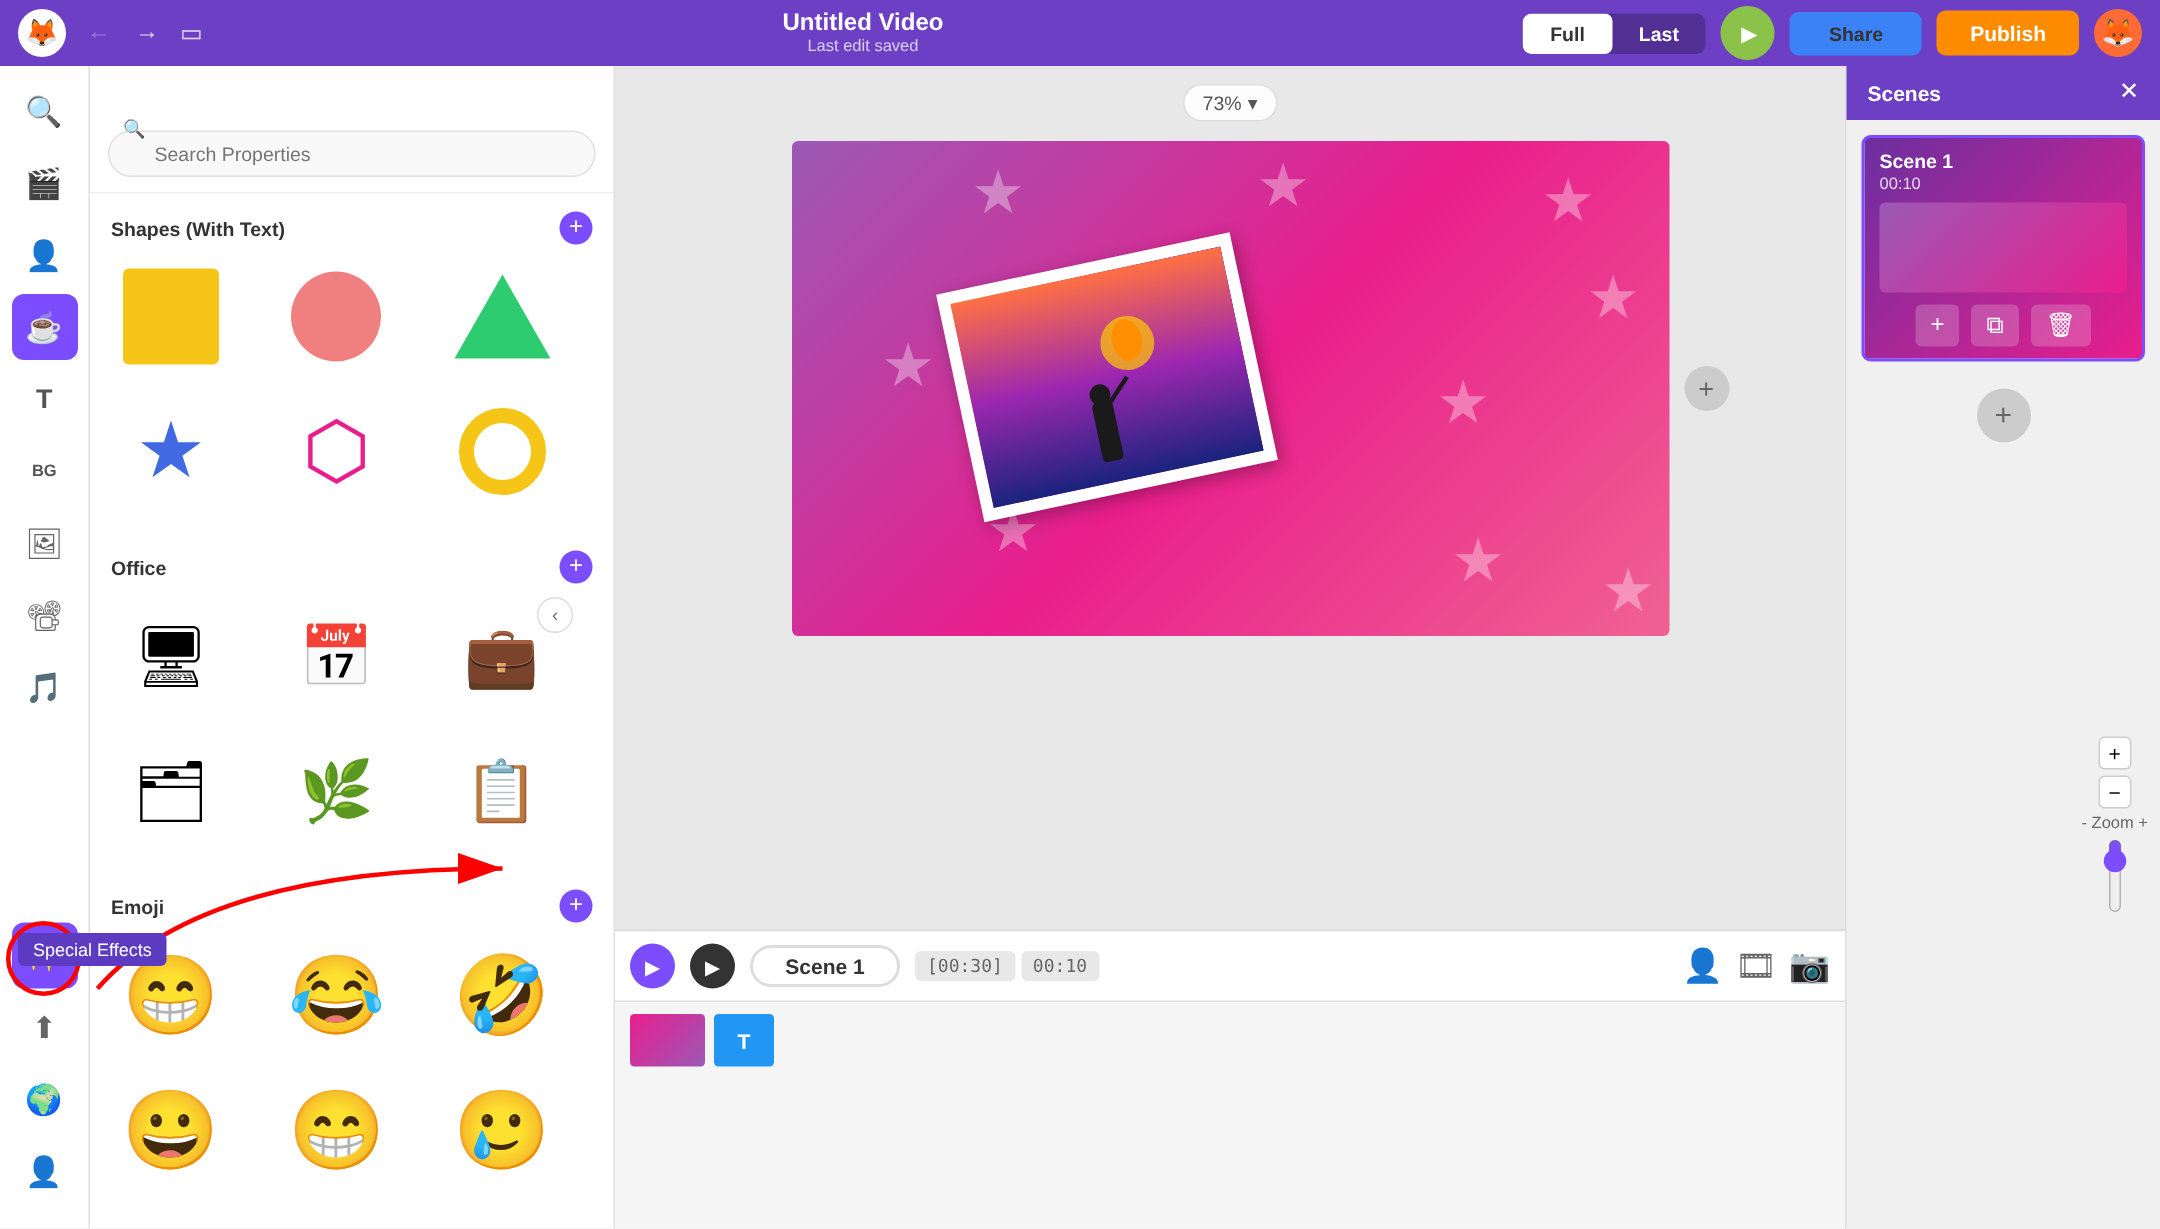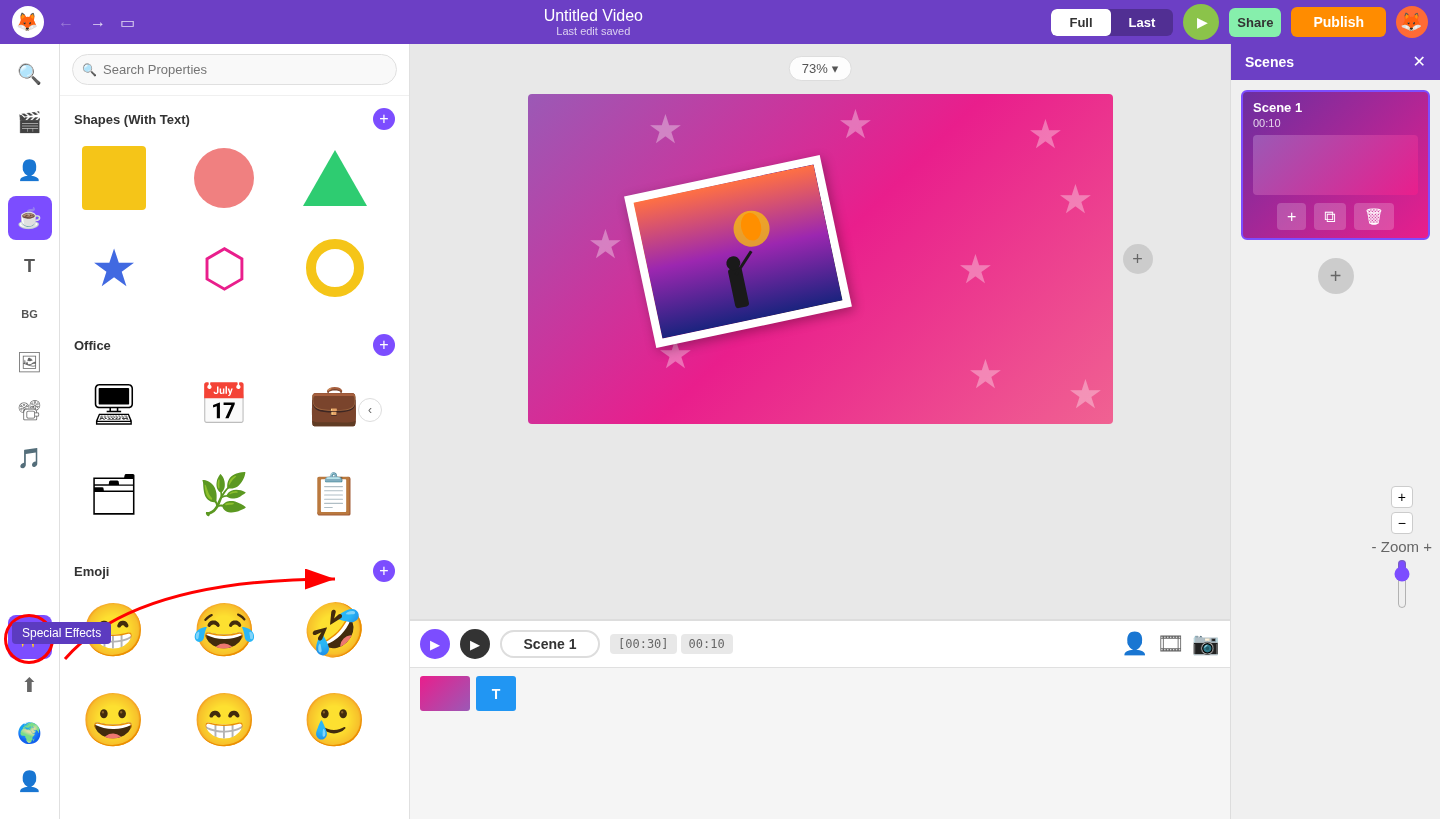--- a/index.html
+++ b/index.html
@@ -9,29 +9,29 @@
     #topbar {
       display: flex; align-items: center; justify-content: space-between;
       background: #6c3fc5; height: 44px; padding: 0 12px; position: relative; z-index: 100;
     }
     .topbar-left { display: flex; align-items: center; gap: 8px; }
     .topbar-logo { width: 32px; height: 32px; border-radius: 50%; background: #fff; display: flex; align-items: center; justify-content: center; font-size: 18px; cursor: pointer; }
     .topbar-undo-redo { display: flex; gap: 4px; }
     .topbar-undo-redo button { background: none; border: none; color: #fff; font-size: 16px; cursor: pointer; padding: 4px 6px; opacity: 0.8; }
     .topbar-undo-redo button:disabled { opacity: 0.3; }
     .topbar-center { display: flex; flex-direction: column; align-items: center; }
-    .topbar-title { color: #fff; font-size: 16px; font-weight: 400; }
+    .topbar-title { color: #fff; font-size: 16px; font-weight: 700; }
     .topbar-subtitle { color: rgba(255,255,255,0.75); font-size: 11px; }
     .topbar-right { display: flex; align-items: center; gap: 10px; }
     .toggle-group { display: flex; background: rgba(0,0,0,0.25); border-radius: 6px; overflow: hidden; }
     .toggle-btn { border: none; cursor: pointer; padding: 6px 18px; font-size: 13px; font-weight: 600; color: #fff; background: transparent; }
     .toggle-btn.active { background: #fff; color: #333; border-radius: 5px; }
     .play-btn { width: 36px; height: 36px; border-radius: 50%; background: #8bc34a; border: none; cursor: pointer; display: flex; align-items: center; justify-content: center; }
     .play-btn::after { content: '▶'; color: #fff; font-size: 14px; margin-left: 2px; }
-    .share-btn { background: #86efac; color: #333; border: none; border-radius: 6px; padding: 7px 8px; font-size: 13px; font-weight: 600; cursor: pointer; }
+    .share-btn { background: #3b82f6; color: #333; border: none; border-radius: 6px; padding: 7px 26px; font-size: 13px; font-weight: 600; cursor: pointer; }
     .publish-btn { background: #ff8c00; color: #fff; border: none; border-radius: 6px; padding: 7px 22px; font-size: 14px; font-weight: 700; cursor: pointer; }
     .user-avatar { width: 32px; height: 32px; border-radius: 50%; background: #ff6b35; display: flex; align-items: center; justify-content: center; font-size: 18px; cursor: pointer; }
 
     
     #main { display: flex; height: calc(819px - 44px); }
 
     
     #icon-sidebar {
       width: 60px; background: #fff; border-right: 1px solid #e0e0e0;
       display: flex; flex-direction: column; align-items: center; padding: 8px 0; gap: 4px; z-index: 10;
@@ -44,21 +44,21 @@
     .icon-btn.special-effects { background: #7c4dff; color: #fff; }
     .icon-sidebar-spacer { flex: 1; }
     .icon-sidebar-bottom { display: flex; flex-direction: column; align-items: center; gap: 4px; padding-bottom: 8px; }
 
     
     #props-panel {
       width: 350px; background: #fff; border-right: 1px solid #e0e0e0;
       display: flex; flex-direction: column; overflow-y: auto;
     }
     .search-bar { padding: 10px 12px; border-bottom: 1px solid #f0f0f0; }
-    .search-bar input { width: 100%; padding: 7px 10px 7px 30px; border: 1px solid #e0e0e0; border-radius: 20px; font-size: 13px; background: #f9f9f9; outline: none; }
+    .search-bar input { width: 100%; padding: 7px 10px 7px 30px; border: 1px solid #e0e0e0; border-radius: 20px; font-size: 13px; background: #f9f9f9; outline: none; margin-top: 33px; }
     .search-icon-wrap { position: relative; }
     .search-icon-wrap::before { content: '🔍'; position: absolute; left: 22px; top: 50%; transform: translateY(-50%); font-size: 12px; pointer-events: none; color: #999; }
 
     .section-header { display: flex; align-items: center; justify-content: space-between; padding: 12px 14px 8px; }
     .section-title { font-size: 13px; font-weight: 600; color: #333; }
     .section-add { width: 22px; height: 22px; border-radius: 50%; background: #7c4dff; color: #fff; border: none; cursor: pointer; font-size: 16px; display: flex; align-items: center; justify-content: center; line-height: 1; }
 
     .shapes-grid { display: grid; grid-template-columns: repeat(3, 1fr); gap: 10px; padding: 0 14px 14px; }
     .shape-item { width: 80px; height: 80px; display: flex; align-items: center; justify-content: center; cursor: pointer; }
 
@@ -387,21 +387,21 @@
         <button class="scene-action-btn">+</button>
         <button class="scene-action-btn">⧉</button>
         <button class="scene-action-btn">🗑</button>
       </div>
     </div>
     <button class="scene-add-btn">+</button>
 
     <div style="position:absolute; right:8px; bottom:210px; display:flex; flex-direction:column; align-items:center; gap:4px;">
       <button style="width:22px;height:22px;background:#fff;border:1px solid #ccc;border-radius:4px;cursor:pointer;font-size:14px;">+</button>
       <button style="width:22px;height:22px;background:#fff;border:1px solid #ccc;border-radius:4px;cursor:pointer;font-size:14px;">−</button>
-      <span style="font-size:15px;color:#666;white-space:nowrap;">- Zoom +</span>
+      <span style="font-size:11px;color:#666;white-space:nowrap;">- Zoom +</span>
       <input type="range" min="0" max="100" value="20" style="writing-mode: vertical-lr; height: 50px; accent-color: rgb(124, 77, 255);">
     </div>
   </div>
 </div>
 
 <div class="special-effects-tooltip">Special Effects</div>
 <div class="special-effects-circle"></div>
 
 <svg class="red-arrow" width="300" height="120">
   <defs>

